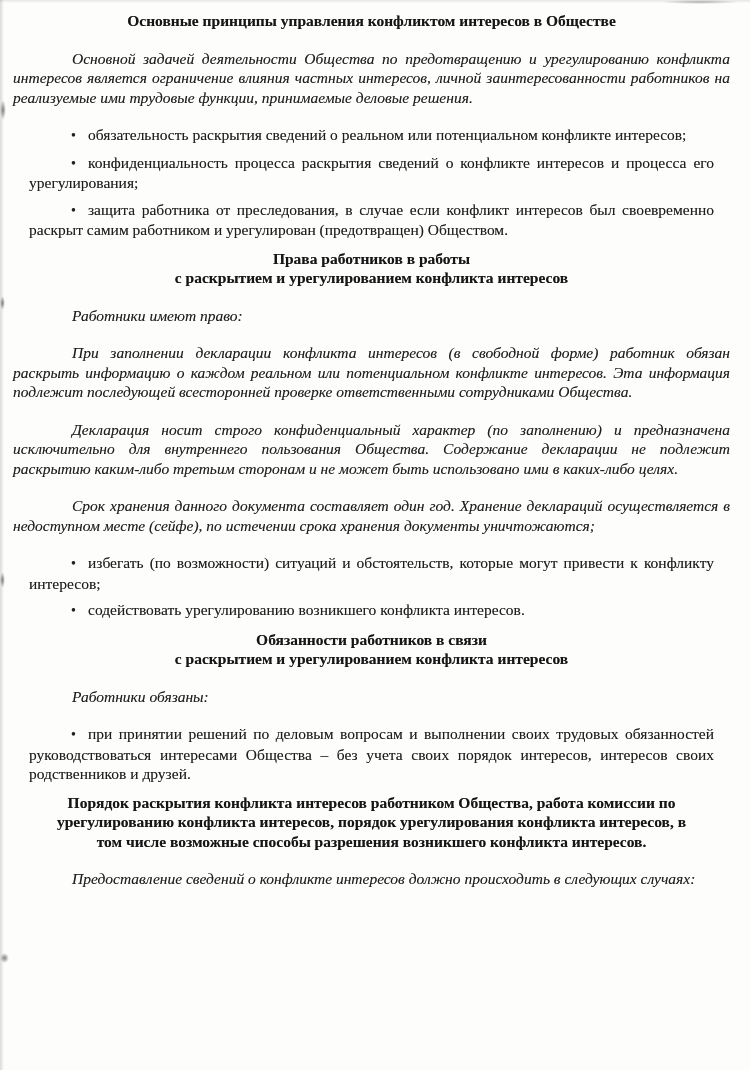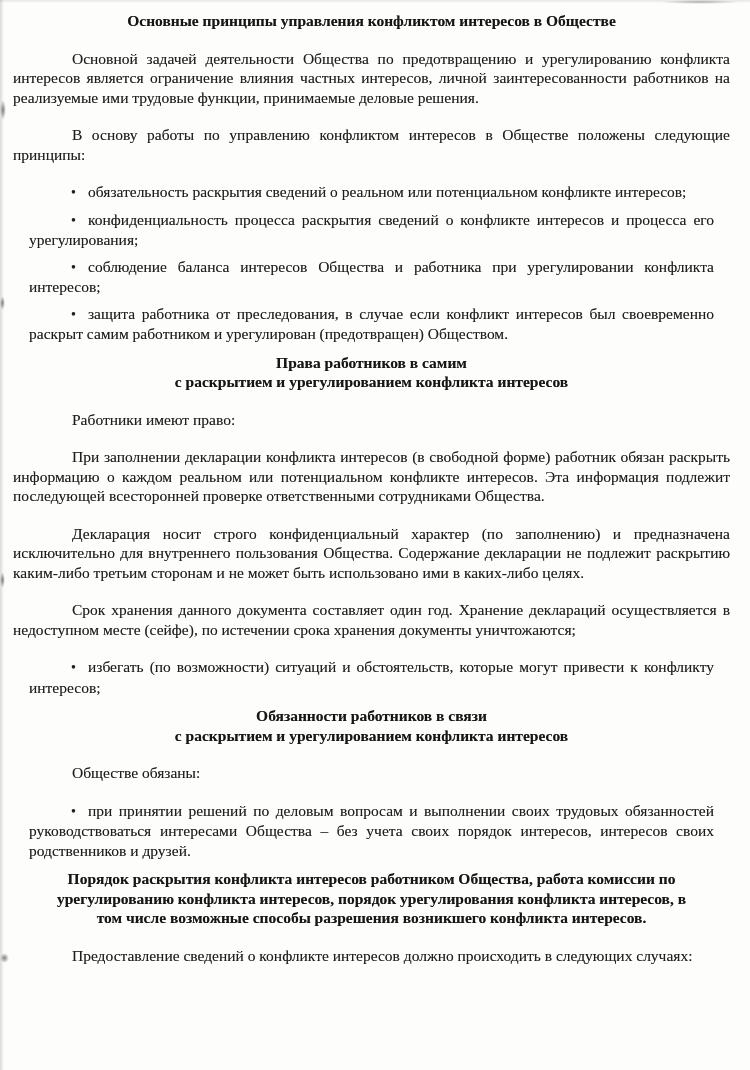--- a/index.html
+++ b/index.html
@@ -22,20 +22,21 @@
   }
   .content {
     font-size: 15.5px;
     line-height: 19.5px;
     text-shadow: 0 0 0.4px rgba(20,20,20,0.45);
   }
   .content p.para {
     margin: 18px 0;
     text-align: justify;
     text-indent: 59px;
+    font-style: italic;
   }
   .content p.bullet {
     margin: 7px 16px;
     text-align: justify;
     text-indent: 42px;
   }
   .content p.bullet .marker {
     display: inline-block;
     width: 17px;
     text-indent: 0;
@@ -81,39 +82,38 @@
   <div class="smudge s1"></div>
   <div class="smudge s2"></div>
   <div class="smudge s3"></div>
   <div class="smudge s4"></div>
   <div class="smudge s5"></div>
   <main class="content">
       <div class="heading">
         <span class="heading-line">Основные принципы управления конфликтом интересов в Обществе</span>
       </div>
       <p class="para">Основной задачей деятельности Общества по предотвращению и урегулированию конфликта интересов является ограничение влияния частных интересов, личной заинтересованности работников на реализуемые ими трудовые функции, принимаемые деловые решения.</p>
-      <p class="para">В основу работы по управлению конфликтом интересов в Обществе положены следующие принципы:</p>
       <p class="bullet"><span class="marker">•</span><span>обязательность раскрытия сведений о реальном или потенциальном конфликте интересов;</span></p>
       <p class="bullet"><span class="marker">•</span><span>конфиденциальность процесса раскрытия сведений о конфликте интересов и процесса его урегулирования;</span></p>
-      <p class="bullet"><span class="marker">•</span><span>соблюдение баланса интересов Общества и работника при урегулировании конфликта интересов;</span></p>
       <p class="bullet"><span class="marker">•</span><span>защита работника от преследования, в случае если конфликт интересов был своевременно раскрыт самим работником и урегулирован (предотвращен) Обществом.</span></p>
       <div class="heading">
-        <span class="heading-line">Права работников в самим</span>
+        <span class="heading-line">Права работников в работы</span>
         <span class="heading-line">с раскрытием и урегулированием конфликта интересов</span>
       </div>
       <p class="para">Работники имеют право:</p>
       <p class="para">При заполнении декларации конфликта интересов (в свободной форме) работник обязан раскрыть информацию о каждом реальном или потенциальном конфликте интересов. Эта информация подлежит последующей всесторонней проверке ответственными сотрудниками Общества.</p>
       <p class="para">Декларация носит строго конфиденциальный характер (по заполнению) и предназначена исключительно для внутреннего пользования Общества. Содержание декларации не подлежит раскрытию каким-либо третьим сторонам и не может быть использовано ими в каких-либо целях.</p>
       <p class="para">Срок хранения данного документа составляет один год. Хранение деклараций осуществляется в недоступном месте (сейфе), по истечении срока хранения документы уничтожаются;</p>
       <p class="bullet"><span class="marker">•</span><span>избегать (по возможности) ситуаций и обстоятельств, которые могут привести к конфликту интересов;</span></p>
+      <p class="bullet"><span class="marker">•</span><span>содействовать урегулированию возникшего конфликта интересов.</span></p>
       <div class="heading">
         <span class="heading-line">Обязанности работников в связи</span>
         <span class="heading-line">с раскрытием и урегулированием конфликта интересов</span>
       </div>
-      <p class="para">Обществе обязаны:</p>
+      <p class="para">Работники обязаны:</p>
       <p class="bullet"><span class="marker">•</span><span>при принятии решений по деловым вопросам и выполнении своих трудовых обязанностей руководствоваться интересами Общества – без учета своих порядок интересов, интересов своих родственников и друзей.</span></p>
       <div class="heading">
         <span class="heading-line">Порядок раскрытия конфликта интересов работником Общества, работа комиссии по</span>
         <span class="heading-line">урегулированию конфликта интересов, порядок урегулирования конфликта интересов, в</span>
         <span class="heading-line">том числе возможные способы разрешения возникшего конфликта интересов.</span>
       </div>
       <p class="para">Предоставление сведений о конфликте интересов должно происходить в следующих случаях:</p>
     </main>
 </div>
 

